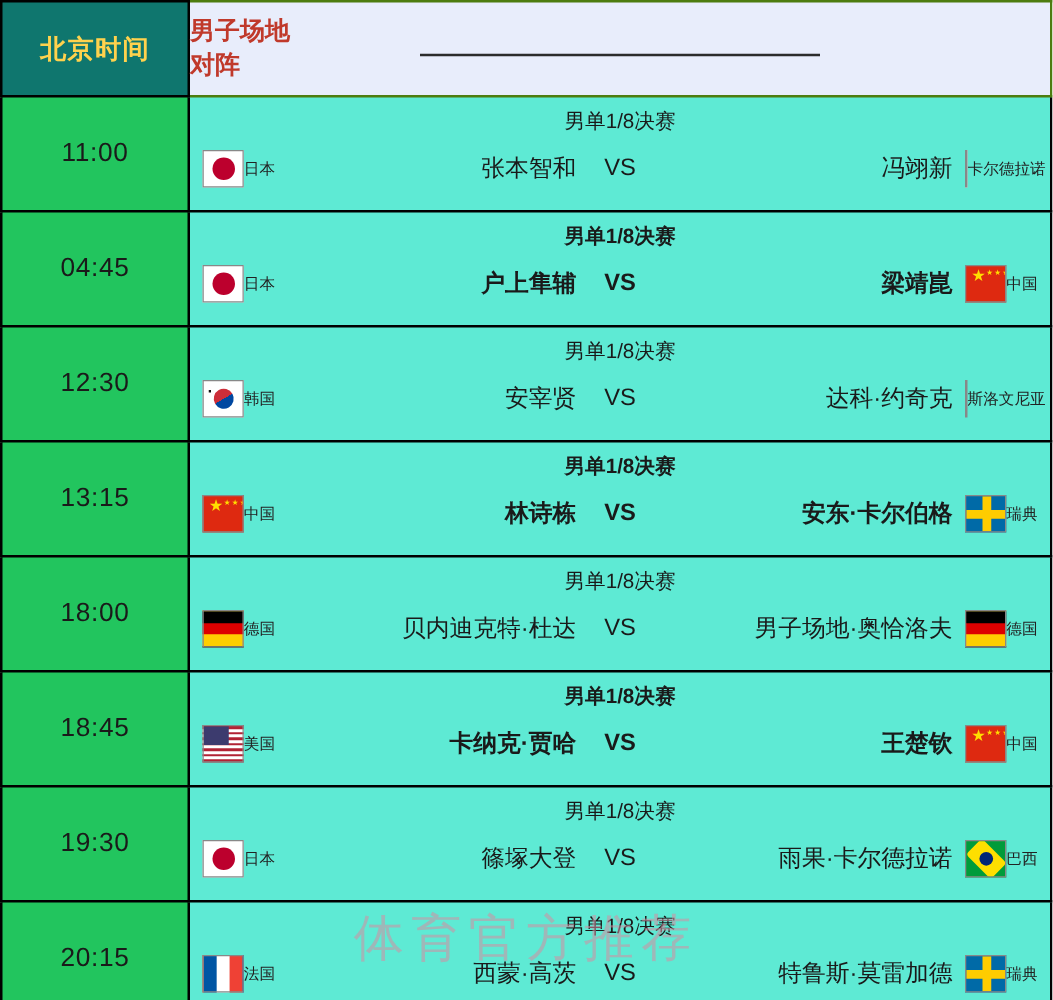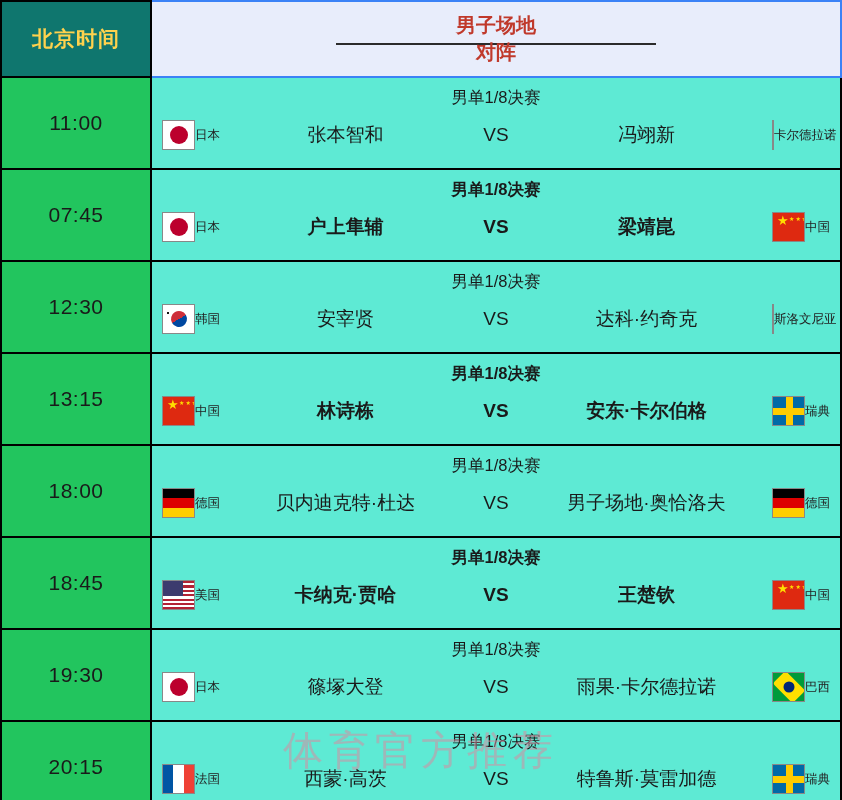--- a/index.html
+++ b/index.html
@@ -29,22 +29,21 @@
     font-size: 21px;
     font-weight: bold;
     text-align: center;
     vertical-align: middle;
     border: 2px solid #000;
     height: 72px;
     letter-spacing: 1px;
   }
   .hdr-main {
     background: #e8edfb;
-    border: 2px solid #3b82f6;
-    text-align: center;
+    border: 2px solid #4d7c0f;
     vertical-align: middle;
     height: 72px;
     padding: 0;
   }
   .hdr-main-inner {
     color: #c0392b;
     font-size: 20px;
     font-weight: bold;
     line-height: 1.35;
   }
@@ -121,21 +120,21 @@
     background: #fff;
   }
   .country {
     font-size: 12.5px;
     color: #222;
     margin-top: 2px;
     white-space: nowrap;
   }
   .pname {
     flex: 1;
-    text-align: center;
+    text-align: right;
     font-size: 19px;
     color: #1a1a1a;
     white-space: nowrap;
   }
   .bold .pname { font-weight: bold; }
   .vs {
     width: 70px;
     text-align: center;
     font-size: 19px;
     color: #1a1a1a;
@@ -264,21 +263,21 @@
               <div class="flagbox">
                 <div class="flag flag-tpe"></div>
                 <div class="country">卡尔德拉诺</div>
               </div>
               <div class="pname">冯翊新</div>
             </div>
           </div>
         </td>
       </tr>
       <tr class="match-row">
-        <td class="time-cell">07:45</td>
+        <td class="time-cell">04:45</td>
         <td class="match-cell bold">
           <div class="round">男单1/8决赛</div>
           <div class="matchup">
             <div class="side left">
               <div class="flagbox">
                 <div class="flag flag-jp"></div>
                 <div class="country">日本</div>
               </div>
               <div class="pname">户上隼辅</div>
             </div>

